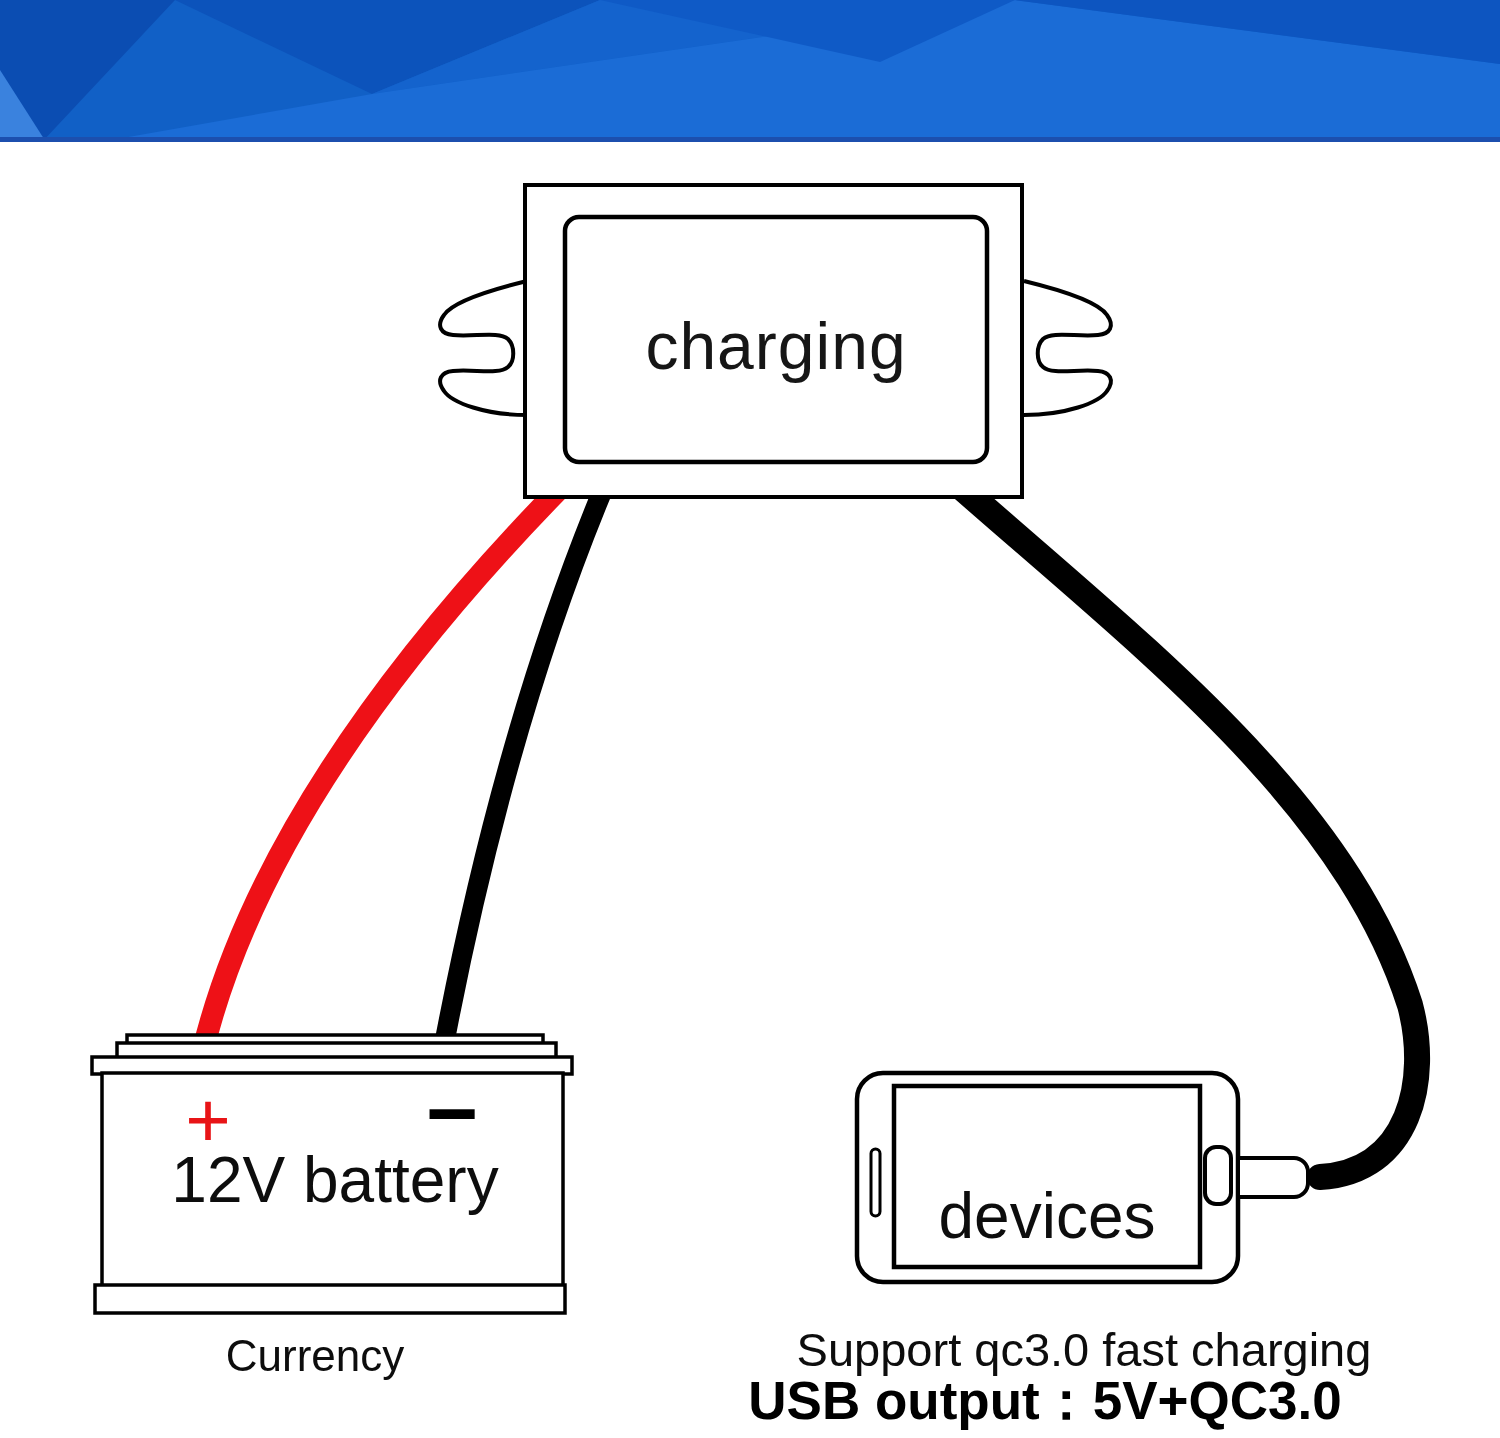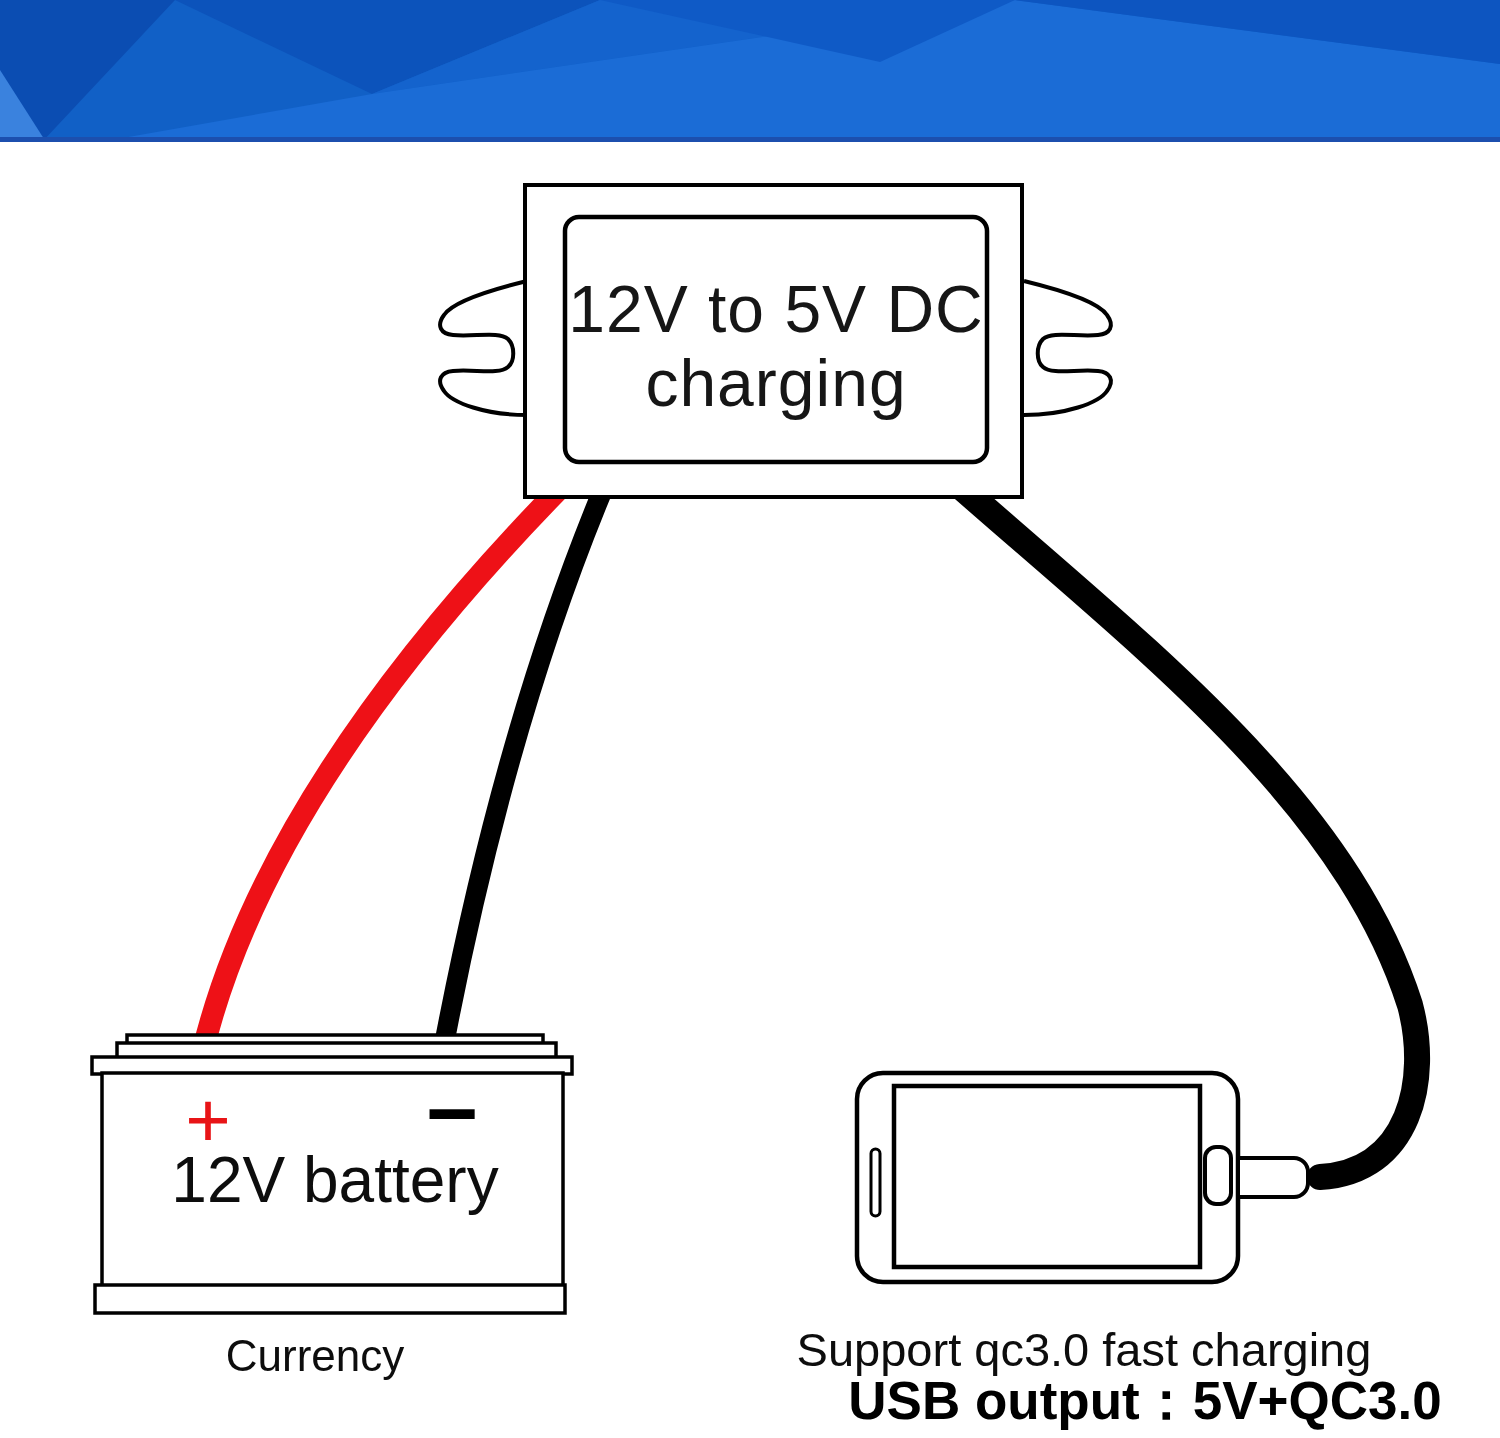--- a/index.html
+++ b/index.html
@@ -72,23 +72,23 @@
     <text x="452" y="1144" font-size="90" font-weight="bold" fill="#000" text-anchor="middle" font-family="Liberation Sans, sans-serif">−</text>
 
     <rect x="857" y="1073" width="381" height="209" rx="26" fill="#ffffff" stroke="#000" stroke-width="4.5"></rect>
     <rect x="894" y="1086" width="306" height="181" fill="#ffffff" stroke="#000" stroke-width="4.5"></rect>
     <rect x="871" y="1149" width="9" height="67" rx="4.5" fill="#ffffff" stroke="#000" stroke-width="3"></rect>
     <rect x="1205" y="1147" width="26" height="57" rx="11" fill="#ffffff" stroke="#000" stroke-width="4"></rect>
     <path d="M 1238,1158 h 56 a 14,14 0 0 1 14,14 v 11 a 14,14 0 0 1 -14,14 h -56 z" fill="#ffffff" stroke="#000" stroke-width="4"></path>
   </svg>
 
   <div class="txt converter-label" style="left:776px;top:347px;">
-    <div>12V to 5V DC</div>
     <div>charging</div>
   </div>
 
   <div class="txt battery-line" style="left:335px;top:1180px;">12V battery</div>
   <div class="txt currency" style="left:315px;top:1356px;">Currency</div>
 
+  <div class="txt phone-line" style="left:1047px;top:1216px;">devices</div>
 
   <div class="txt support" style="left:1084px;top:1349px;text-align:center;">Support qc3.0 fast charging</div>
-  <div class="txt usb" style="left:1145px;top:1402px;">USB output：5V+QC3.0</div>
+  <div class="txt usb" style="left:1045px;top:1402px;">USB output：5V+QC3.0</div>
 </div>
 
 </body></html>

